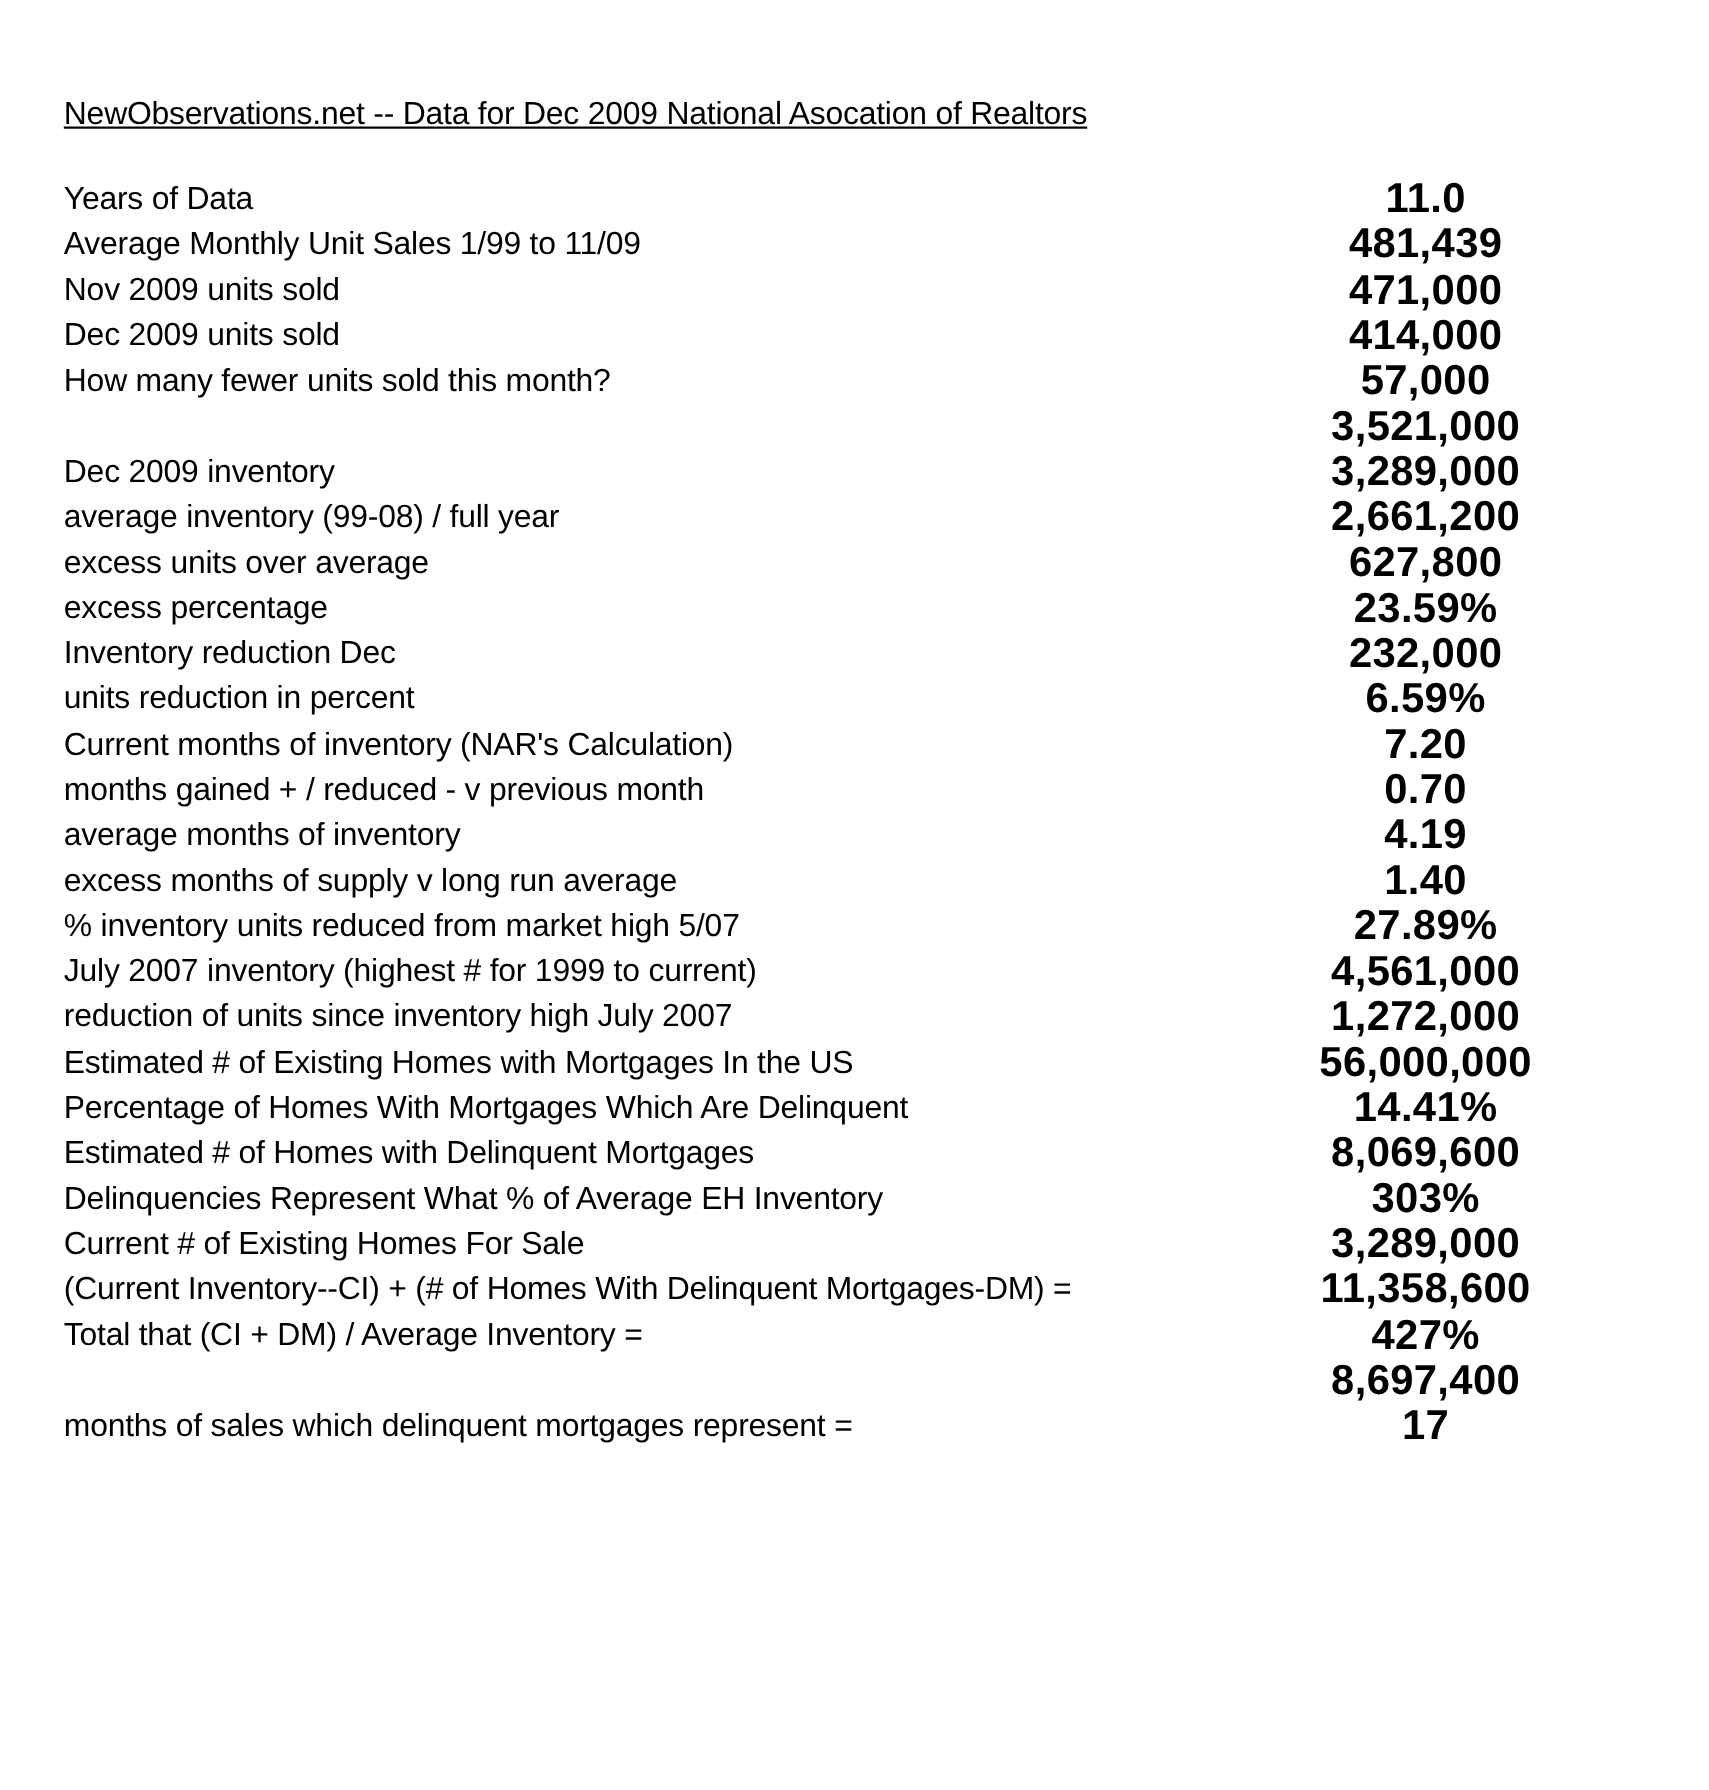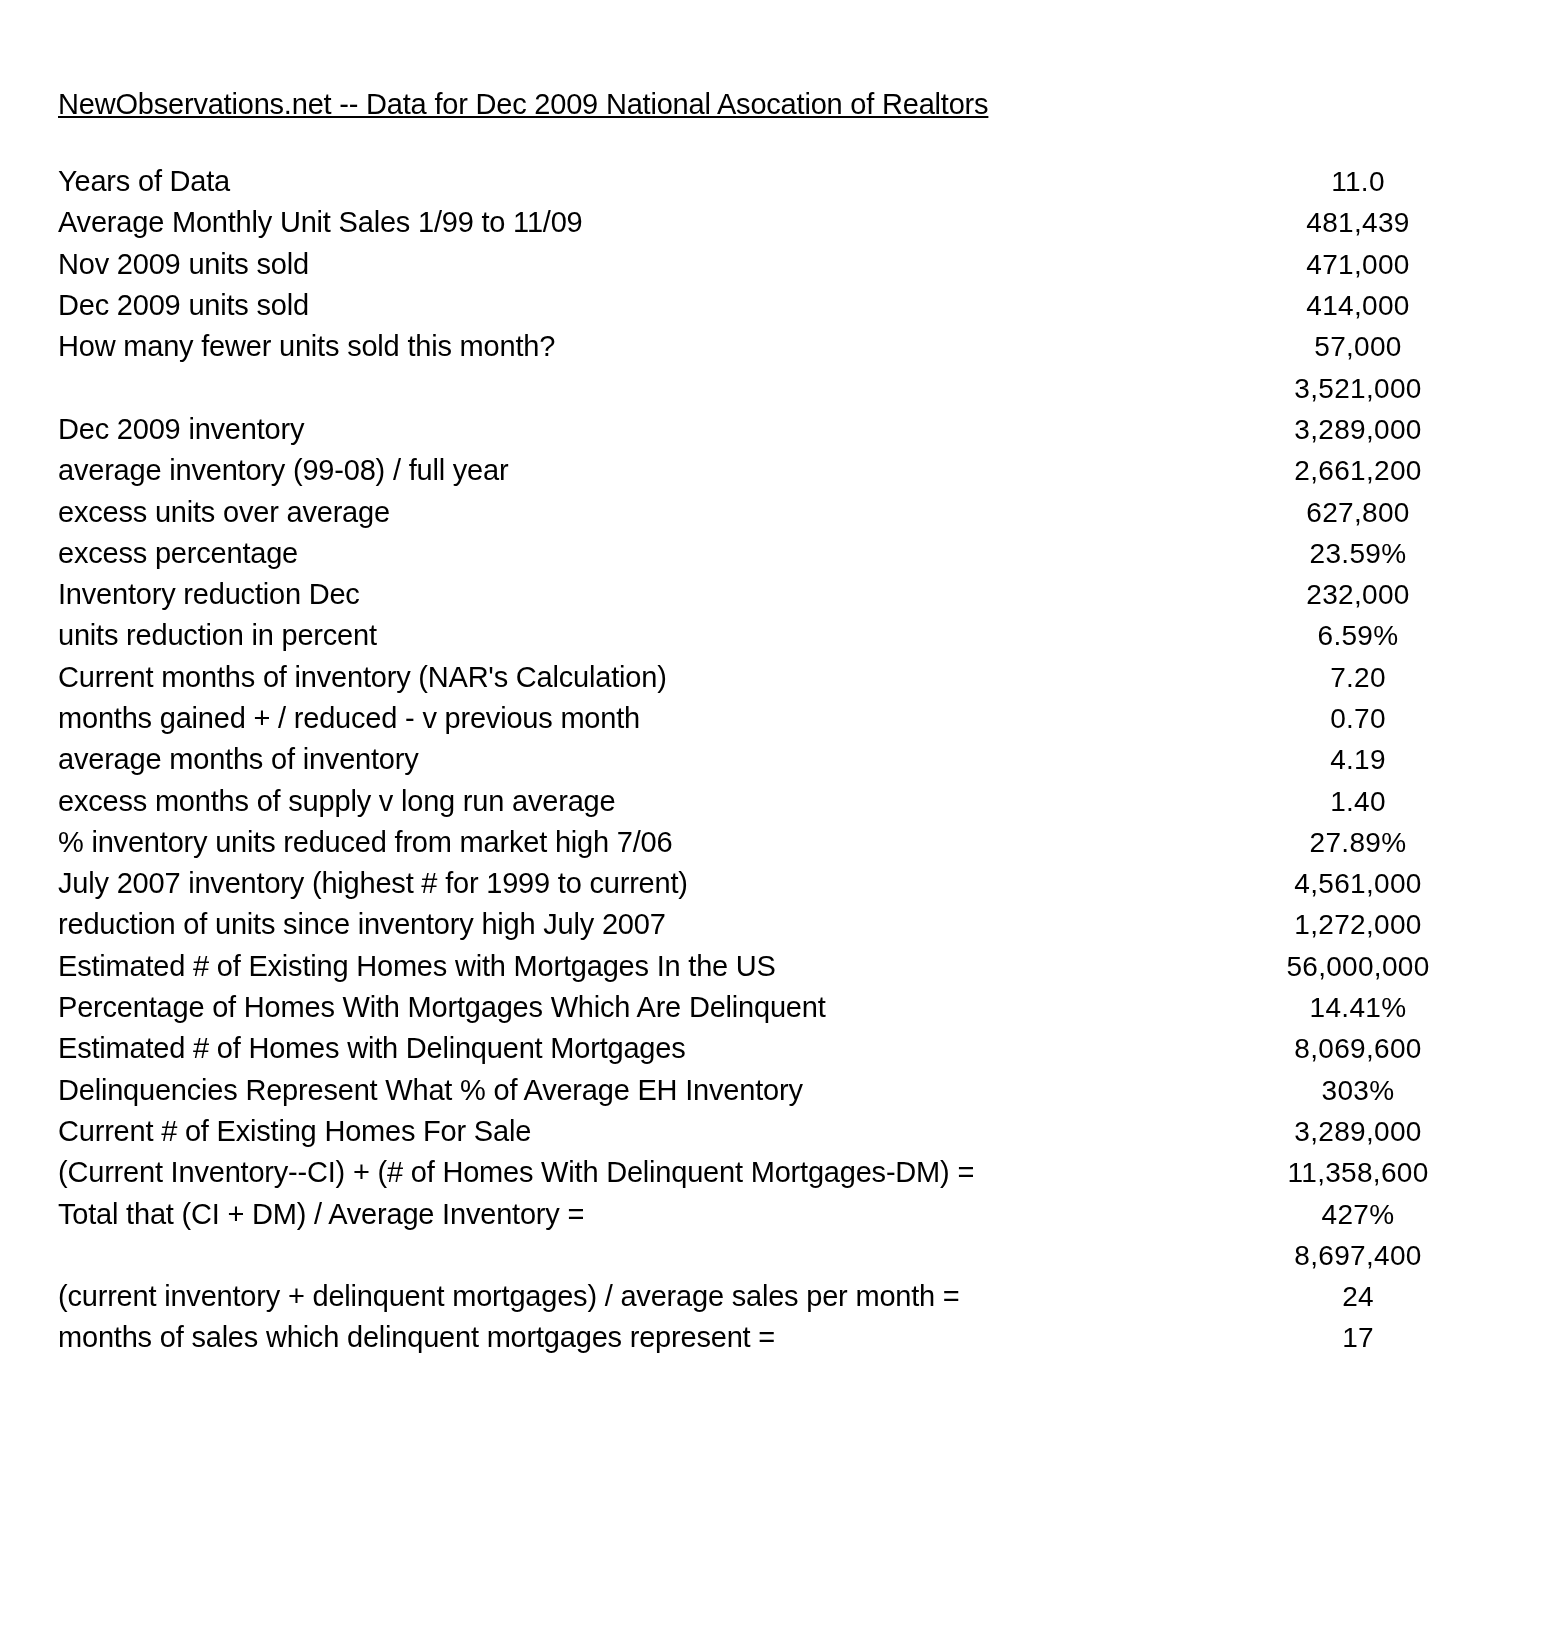--- a/index.html
+++ b/index.html
@@ -39,25 +39,25 @@
     }
     .label {
       font-size: 29px;
       line-height: 41px;
       white-space: nowrap;
       letter-spacing: -0.2px;
       width: 1130px;
     }
     .value {
       position: absolute;
-      left: 1200px;
+      left: 1138px;
       width: 200px;
       text-align: center;
-      font-weight: normal;
-      font-size: 28px;
+      font-weight: bold;
+      font-size: 38px;
       line-height: 41px;
       white-space: nowrap;
       letter-spacing: 0.3px;
     }
   </style>
 </head>
 <body>
 
 <div class="page-title">NewObservations.net -- Data for Dec 2009 National Asocation of Realtors</div>
 
@@ -119,21 +119,21 @@
     </div>
     <div class="row">
       <div class="label">average months of inventory</div>
       <div class="value">4.19</div>
     </div>
     <div class="row">
       <div class="label">excess months of supply v long run average</div>
       <div class="value">1.40</div>
     </div>
     <div class="row">
-      <div class="label">% inventory units reduced from market high 7/06</div>
+      <div class="label">% inventory units reduced from market high 5/07</div>
       <div class="value">27.89%</div>
     </div>
     <div class="row">
       <div class="label">July 2007 inventory (highest # for 1999 to current)</div>
       <div class="value">4,561,000</div>
     </div>
     <div class="row">
       <div class="label">reduction of units since inventory high July 2007</div>
       <div class="value">1,272,000</div>
     </div>
@@ -162,20 +162,16 @@
       <div class="value">11,358,600</div>
     </div>
     <div class="row">
       <div class="label">Total that (CI + DM) / Average Inventory =</div>
       <div class="value">427%</div>
     </div>
     <div class="row">
       <div class="value">8,697,400</div>
     </div>
     <div class="row">
-      <div class="label">(current inventory + delinquent mortgages) / average sales per month =</div>
-      <div class="value">24</div>
-    </div>
-    <div class="row">
       <div class="label">months of sales which delinquent mortgages represent =</div>
       <div class="value">17</div>
     </div>
   </div>
 
 </body></html>

